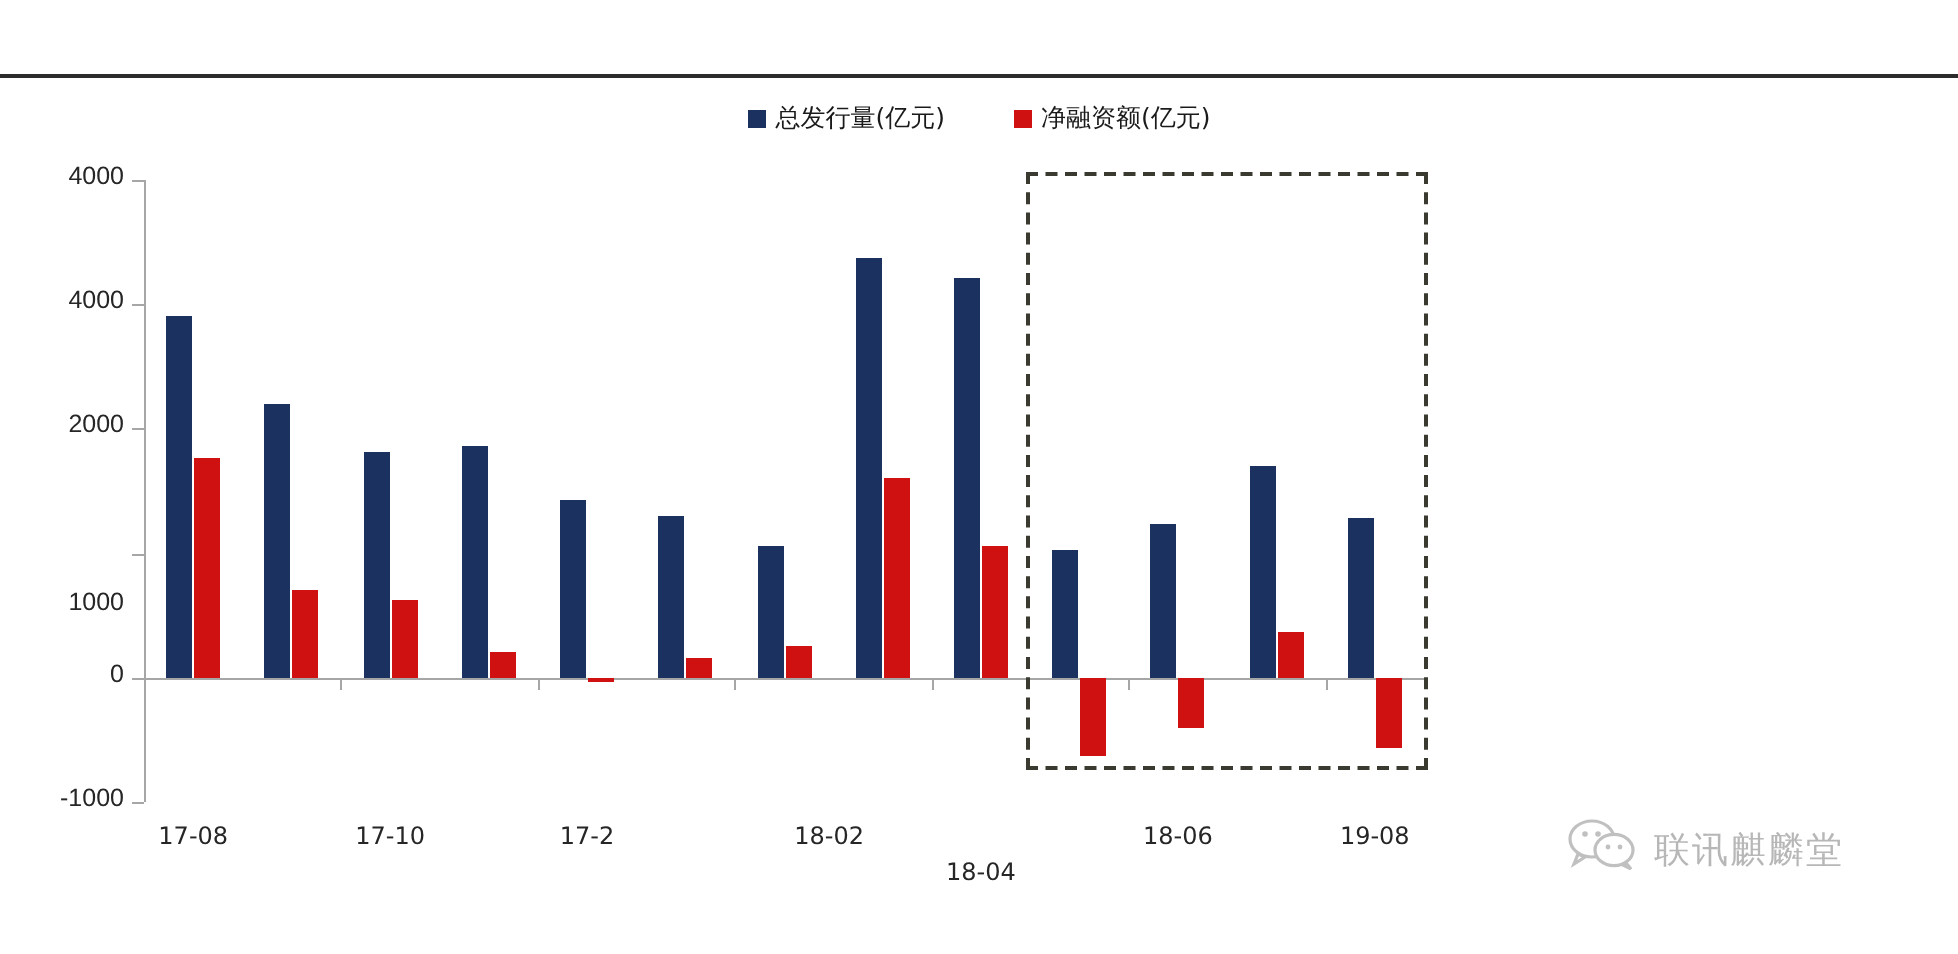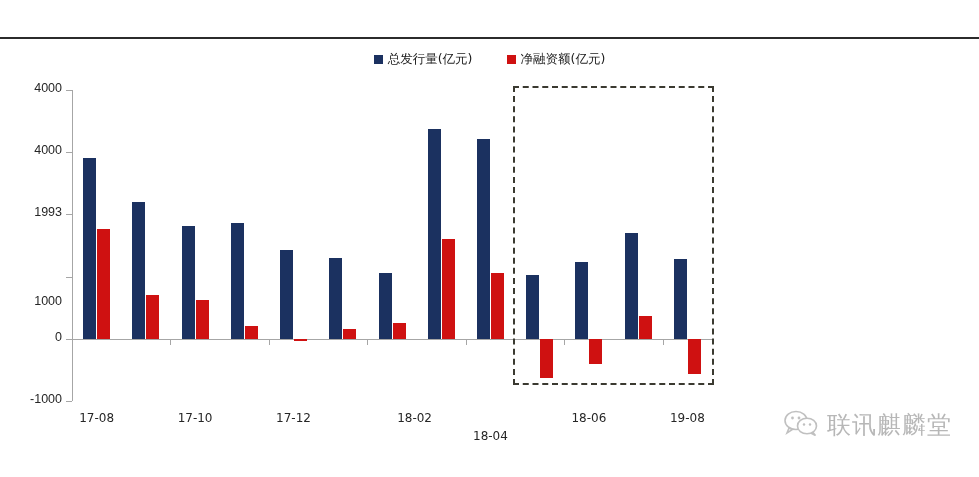--- a/index.html
+++ b/index.html
@@ -59,21 +59,21 @@
     position:absolute;left:8px;top:443px;
     font-family:"Liberation Serif","DejaVu Serif",serif;
     font-style:italic;font-weight:bold;font-size:18px;color:#1a1a1a;
     white-space:nowrap;
   }
   .watermark{
     position:absolute;left:784px;top:409px;display:flex;align-items:center;gap:9px;
     opacity:.62;
   }
   .wm-text{
-    font-size:24px;color:#8c8c8c;font-family:"DejaVu Sans",sans-serif;
+    font-size:18px;color:#8c8c8c;font-family:"DejaVu Sans",sans-serif;
     white-space:nowrap;letter-spacing:1px;
   }
 </style>
 </head>
 <body>
 
 <div id="figure">
 
   <div class="title-rule"></div>
 
@@ -89,33 +89,33 @@
     </div>
 
   <div class="plot" id="plot">
       <div class="axis-line" style="left: 72px; top: 90px; width: 1px; height: 311px;"></div>
       <div class="axis-line" style="left: 72px; top: 338.8px; width: 640px; height: 1px;"></div>
       <div class="tick" style="left: 66px; top: 90px;"></div>
       <div class="ytick-label" style="left: 0px; top: 81px; width: 62px;">4000</div>
       <div class="tick" style="left: 66px; top: 152.2px;"></div>
       <div class="ytick-label" style="left: 0px; top: 143.2px; width: 62px;">4000</div>
       <div class="tick" style="left: 66px; top: 214.4px;"></div>
-      <div class="ytick-label" style="left: 0px; top: 205.4px; width: 62px;">1993</div>
+      <div class="ytick-label" style="left: 0px; top: 205.4px; width: 62px;">2000</div>
       <div class="tick" style="left: 66px; top: 276.6px;"></div>
       <div class="ytick-label" style="left: 0px; top: 267.6px; width: 62px; margin-top: 26px;">1000</div>
       <div class="tick" style="left: 66px; top: 338.8px;"></div>
       <div class="ytick-label" style="left: 0px; top: 329.8px; width: 62px;">0</div>
       <div class="tick" style="left: 66px; top: 401px;"></div>
       <div class="ytick-label" style="left: 0px; top: 392px; width: 62px;">-1000</div>
       <div class="xtick-mark" style="left: 72px; top: 338.8px;"></div>
       <div class="xtick-label" style="left: 56.6154px; top: 411px; width: 80px;">17-08</div>
       <div class="xtick-mark" style="left: 170.462px; top: 338.8px;"></div>
       <div class="xtick-label" style="left: 155.077px; top: 411px; width: 80px;">17-10</div>
       <div class="xtick-mark" style="left: 268.923px; top: 338.8px;"></div>
-      <div class="xtick-label" style="left: 253.538px; top: 411px; width: 80px;">17-12</div>
+      <div class="xtick-label" style="left: 253.538px; top: 411px; width: 80px;">17-2</div>
       <div class="xtick-mark" style="left: 367.385px; top: 338.8px;"></div>
       <div class="xtick-label" style="left: 352px; top: 411px; width: 80px; text-align: right;">18-02</div>
       <div class="xtick-mark" style="left: 465.846px; top: 338.8px;"></div>
       <div class="xtick-label" style="left: 450.462px; top: 429px; width: 80px;">18-04</div>
       <div class="xtick-mark" style="left: 564.308px; top: 338.8px;"></div>
       <div class="xtick-label" style="left: 548.923px; top: 411px; width: 80px;">18-06</div>
       <div class="xtick-mark" style="left: 662.769px; top: 338.8px;"></div>
       <div class="xtick-label" style="left: 647.385px; top: 411px; width: 80px;">19-08</div>
       <div class="highlight-box" style="left: 513.077px; top: 86px; width: 200.923px; height: 299px;"></div>
       <div class="bar bar-total" title="17-08 总发行量(亿元) 2900" style="left: 83.1154px; top: 158.42px; width: 13px; height: 180.38px; background: rgb(27, 49, 96);"></div>

